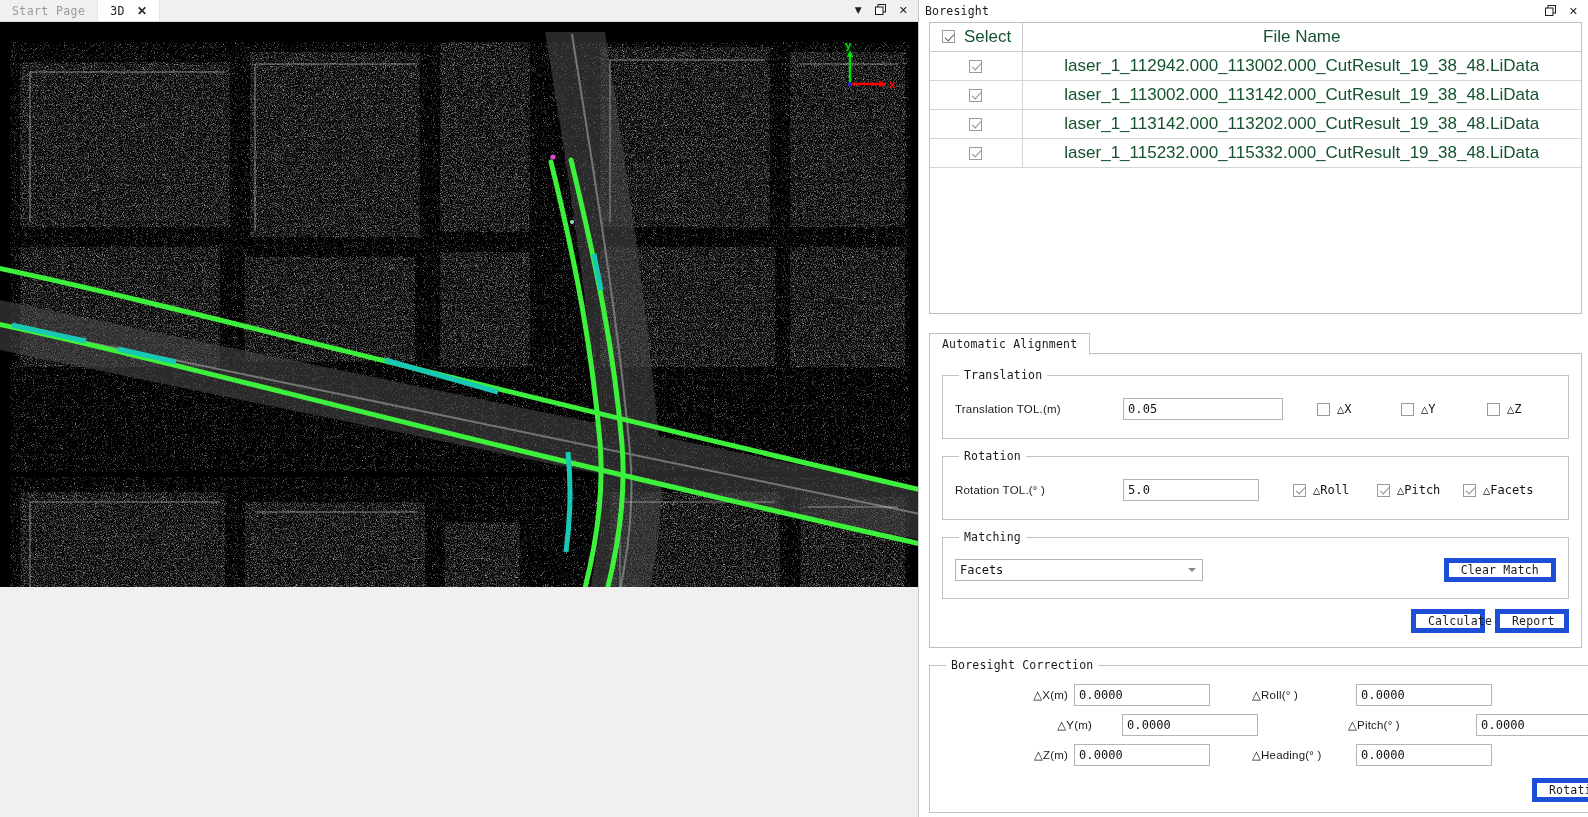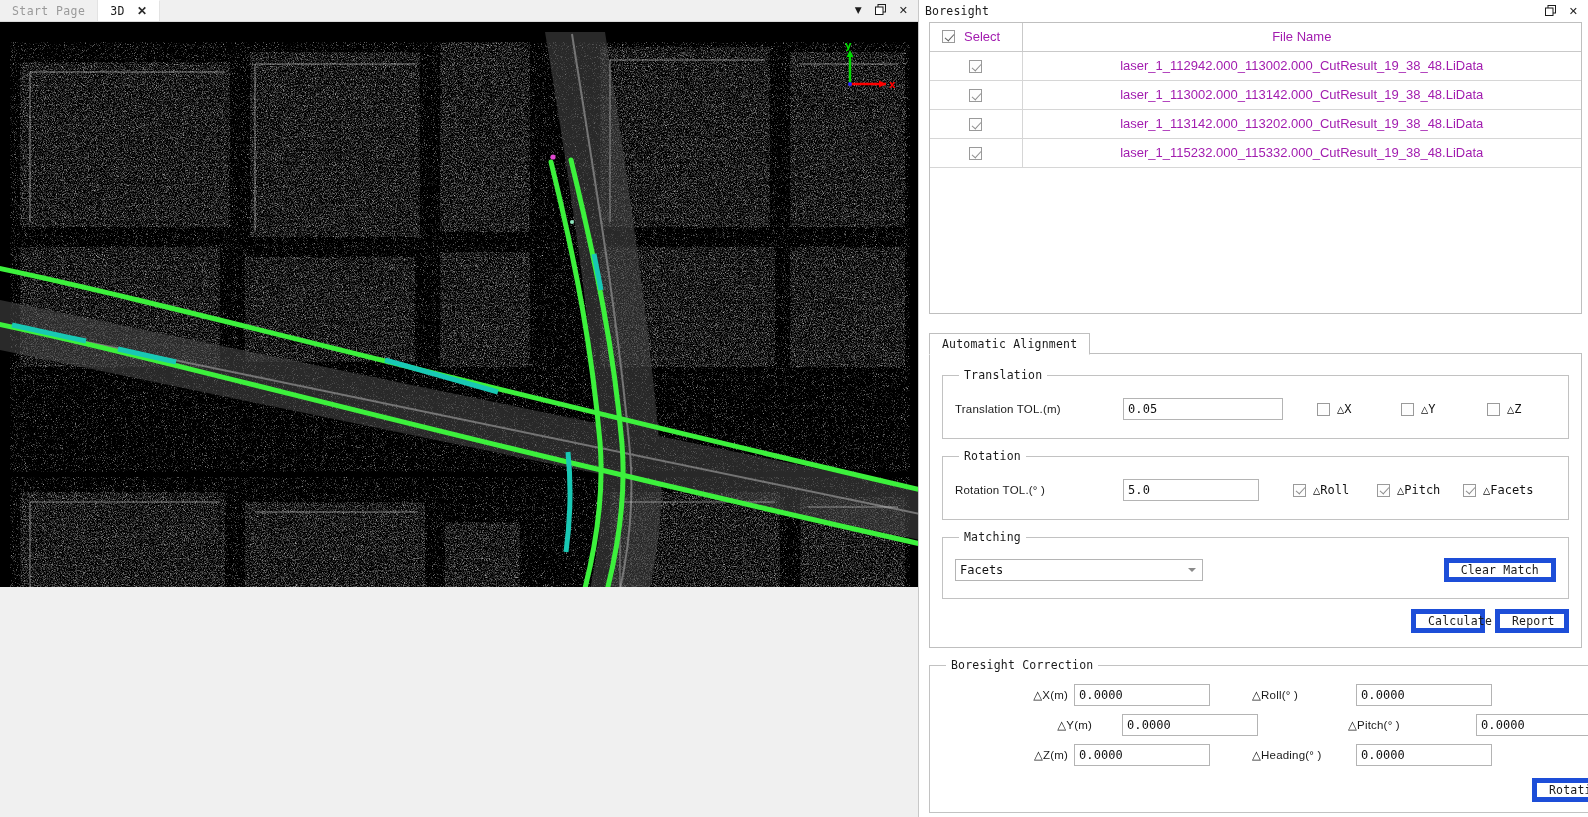--- a/index.html
+++ b/index.html
@@ -121,22 +121,22 @@
   #file-table-wrap {
     border: 1px solid #bfbfbf;
     background: #ffffff;
     height: 292px;
     overflow: hidden;
     flex: none;
   }
   table.filetable {
     width: 100%;
     border-collapse: collapse;
-    font-size: 13px;
-    color: #a21caf;
+    font-size: 17px;
+    color: #14532d;
     table-layout: fixed;
   }
   table.filetable th {
     font-weight: normal;
     border-bottom: 1px solid #c9c9c9;
     border-right: 1px solid #c9c9c9;
     height: 28px;
     background: #ffffff;
   }
   table.filetable th:last-child { border-right: none; }

